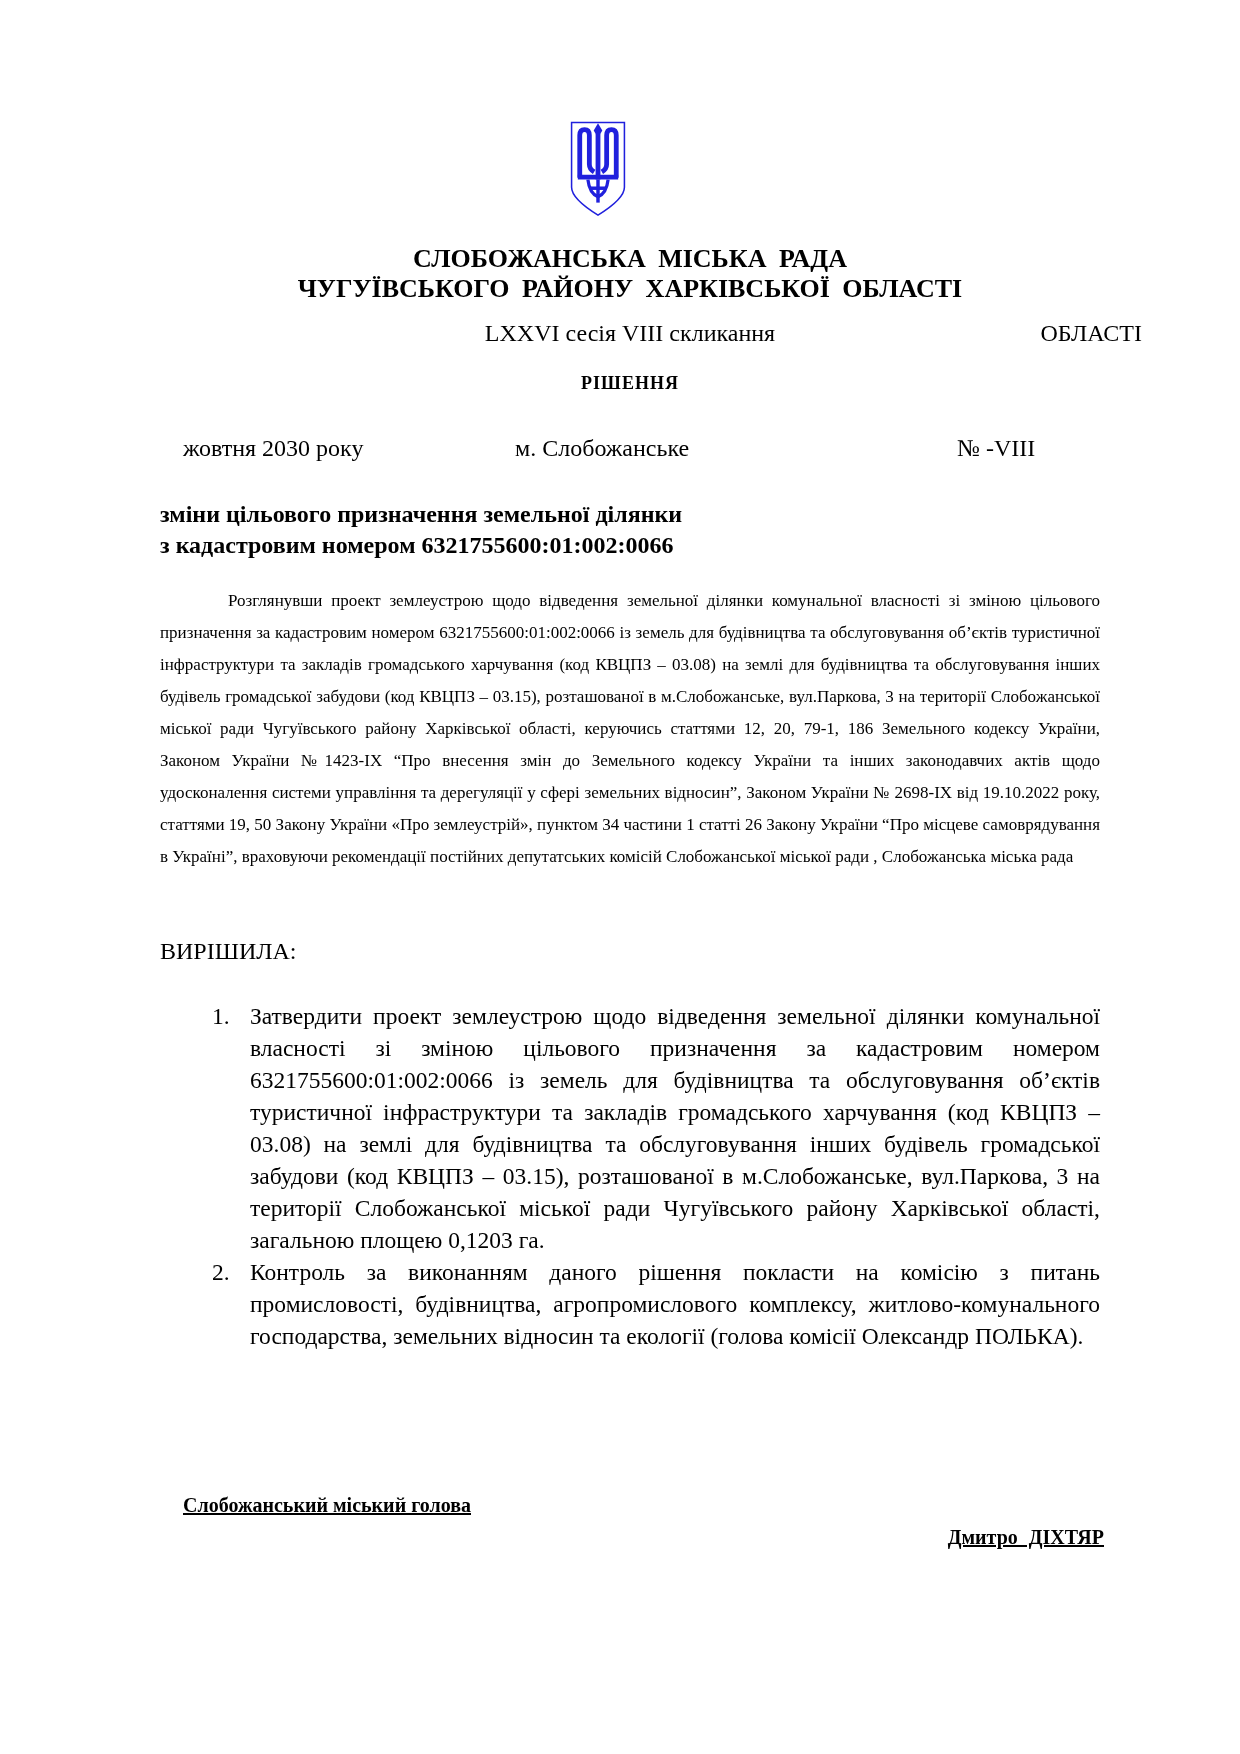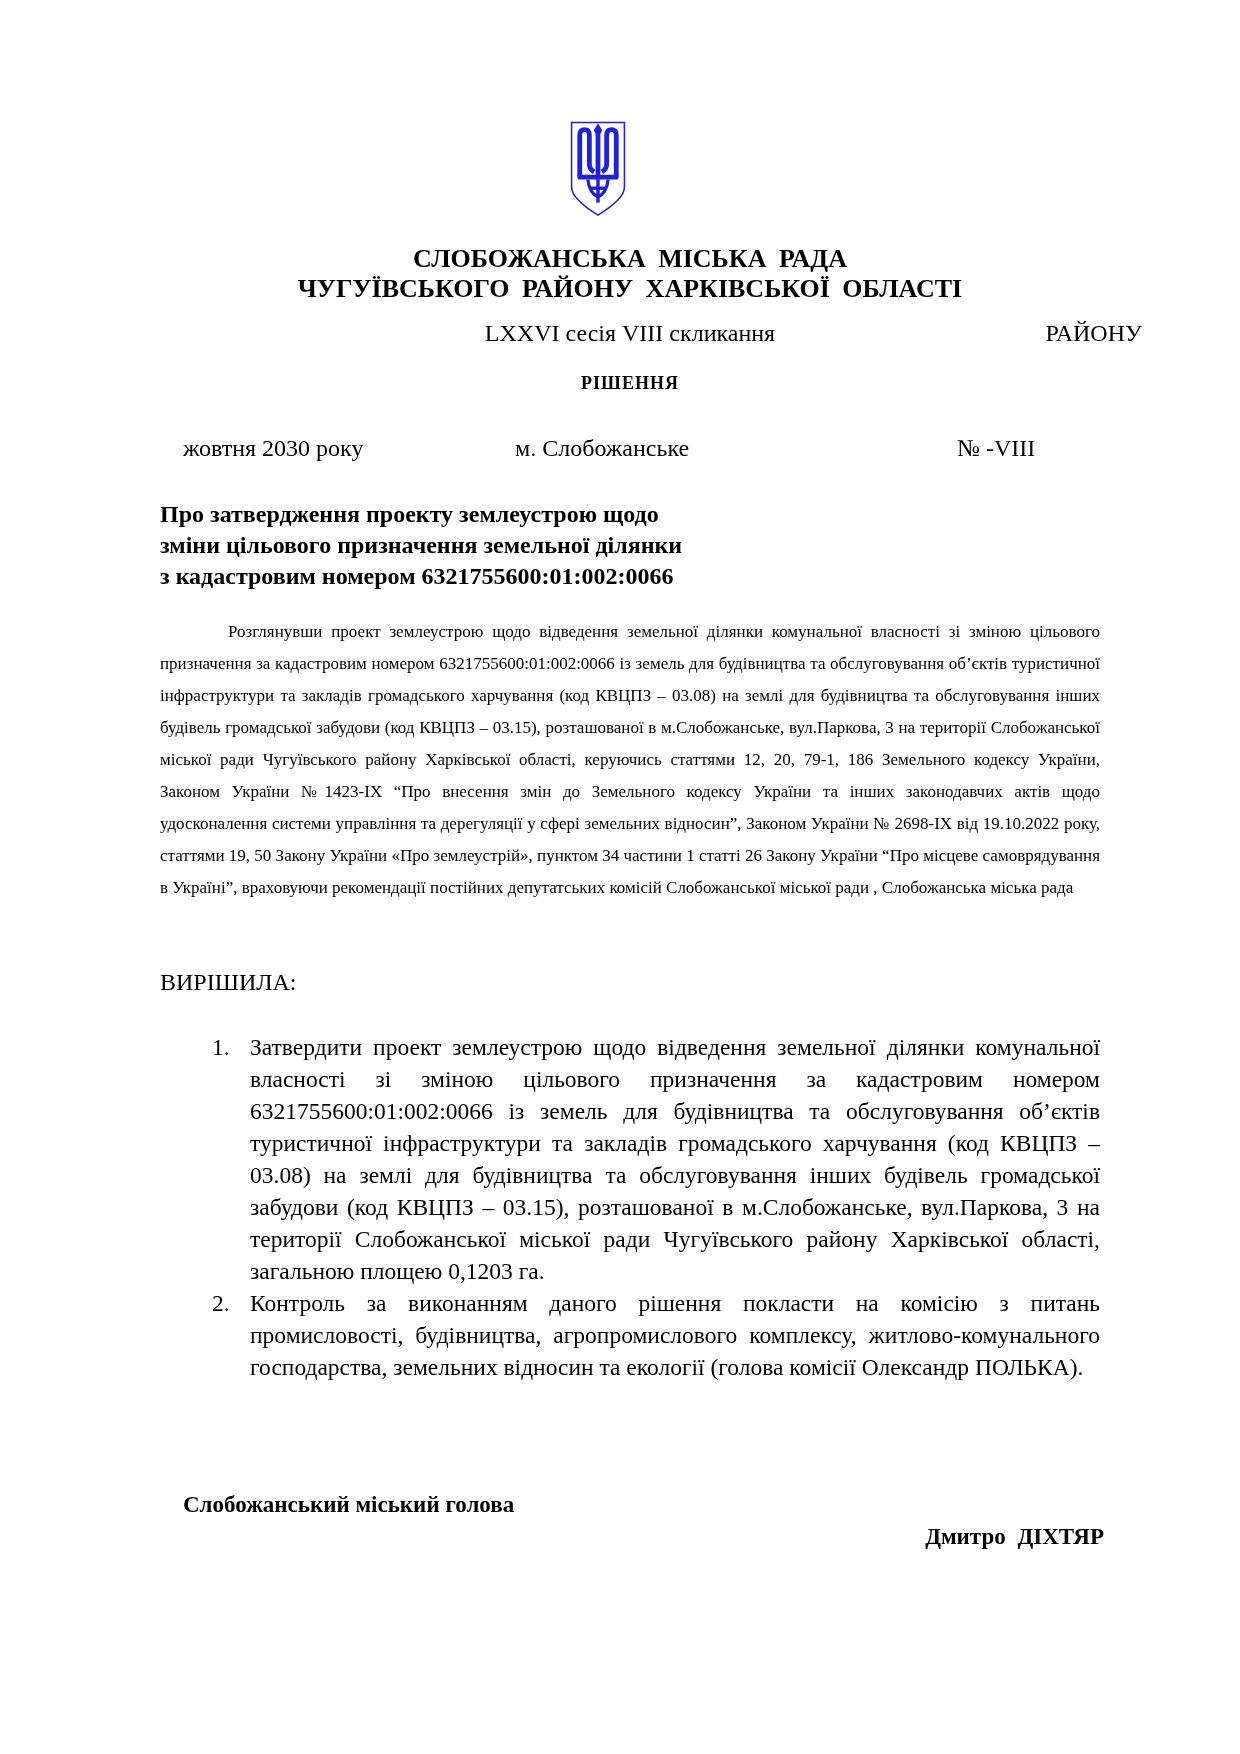--- a/index.html
+++ b/index.html
@@ -81,22 +81,23 @@
     line-height:32px;
   }
   .list-item .num { flex:none; width:38px; }
   .list-item .item-text { flex:1; text-align:justify; }
   .footer-row {
     position:absolute;
     left:183px; right:136px; top:1490px;
     display:flex;
     justify-content:space-between;
     font-weight:bold;
-    font-size:23px;
+    font-size:20px;
     line-height:30px;
+    text-decoration:underline;
   }
   .sig-name { word-spacing:6px;margin-top:32px; }
   .em-stroke { stroke:var(--emblem,#2020dd); fill:none; }
   .em-fill   { fill:var(--emblem,#2020dd); }
 </style>
 </head>
 <body>
 
 <div class="page">
 
@@ -112,33 +113,32 @@
       <path class="em-stroke" stroke-width="3.6" d="M30 62 V86"></path>
       <path class="em-stroke" stroke-width="3.6" d="M22.5 71 H37.5"></path>
     </svg>
   </div>
 
   <div class="org-line">СЛОБОЖАНСЬКА МІСЬКА РАДА</div>
   <div class="org-line">ЧУГУЇВСЬКОГО РАЙОНУ ХАРКІВСЬКОЇ ОБЛАСТІ</div>
 
   <div class="session-row">
     <span>LXXVI сесія VIII скликання</span>
-    <span class="project-badge">РАЙОНУ</span>
+    <span class="project-badge">ОБЛАСТІ</span>
   </div>
 
   <div class="doc-title">РІШЕННЯ</div>
 
   <div class="date-row">
     <span class="d-date">жовтня 2030 року</span>
     <span class="d-place">м. Слобожанське</span>
     <span class="d-number">№ -VIII</span>
   </div>
 
   <div class="subject">
-    <div>Про затвердження проекту землеустрою щодо</div>
     <div>зміни цільового призначення земельної ділянки</div>
     <div>з кадастровим номером 6321755600:01:002:0066</div>
   </div>
 
   <div class="preamble">Розглянувши проект землеустрою щодо відведення земельної ділянки комунальної власності зі зміною цільового призначення за кадастровим номером 6321755600:01:002:0066 із земель для будівництва та обслуговування об’єктів туристичної інфраструктури та закладів громадського харчування (код КВЦПЗ – 03.08) на землі для будівництва та обслуговування інших будівель громадської забудови (код КВЦПЗ – 03.15), розташованої в м.Слобожанське, вул.Паркова, 3 на території Слобожанської міської ради Чугуївського району Харківської області, керуючись статтями 12, 20, 79-1, 186 Земельного кодексу України, Законом України №1423-IX “Про внесення змін до Земельного кодексу України та інших законодавчих актів щодо удосконалення системи управління та дерегуляції у сфері земельних відносин”, Законом України № 2698-IX від 19.10.2022 року, статтями 19, 50 Закону України «Про землеустрій», пунктом 34 частини 1 статті 26 Закону України “Про місцеве самоврядування в Україні”, враховуючи рекомендації постійних депутатських комісій Слобожанської міської ради , Слобожанська міська рада</div>
 
   <div class="resolved">ВИРІШИЛА:</div>
 
   <div class="list">
     <div class="list-item">

